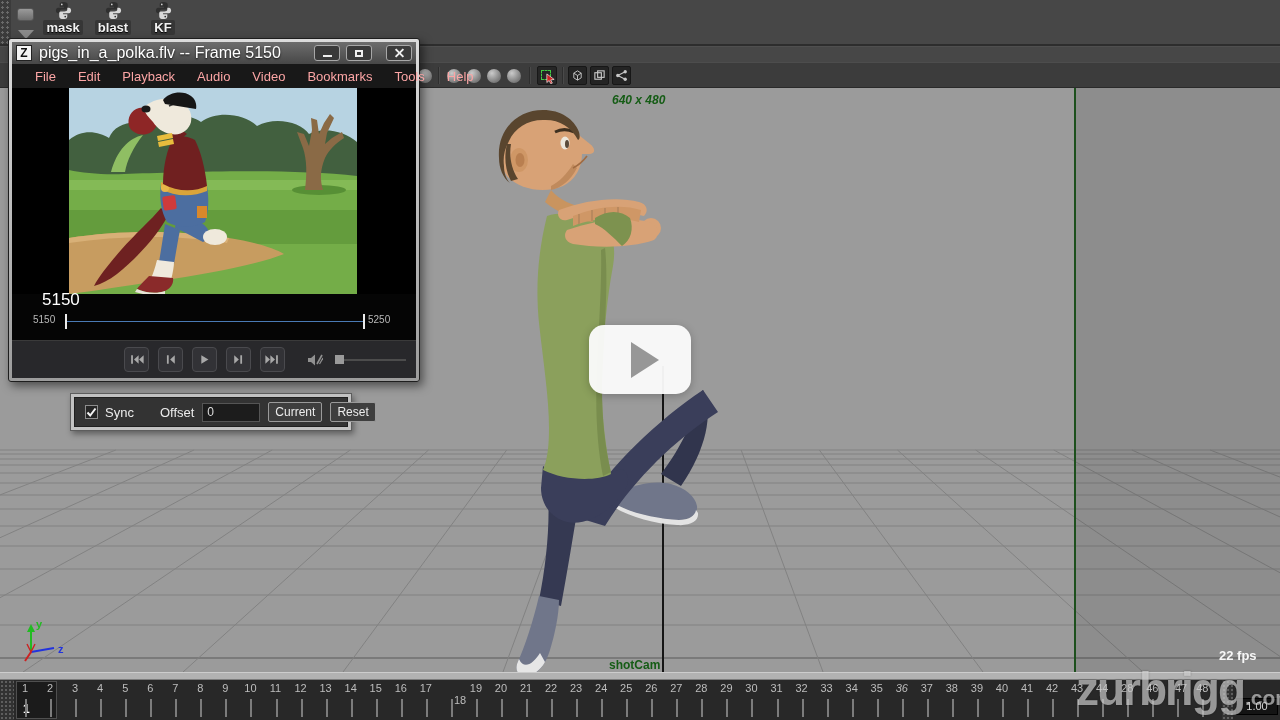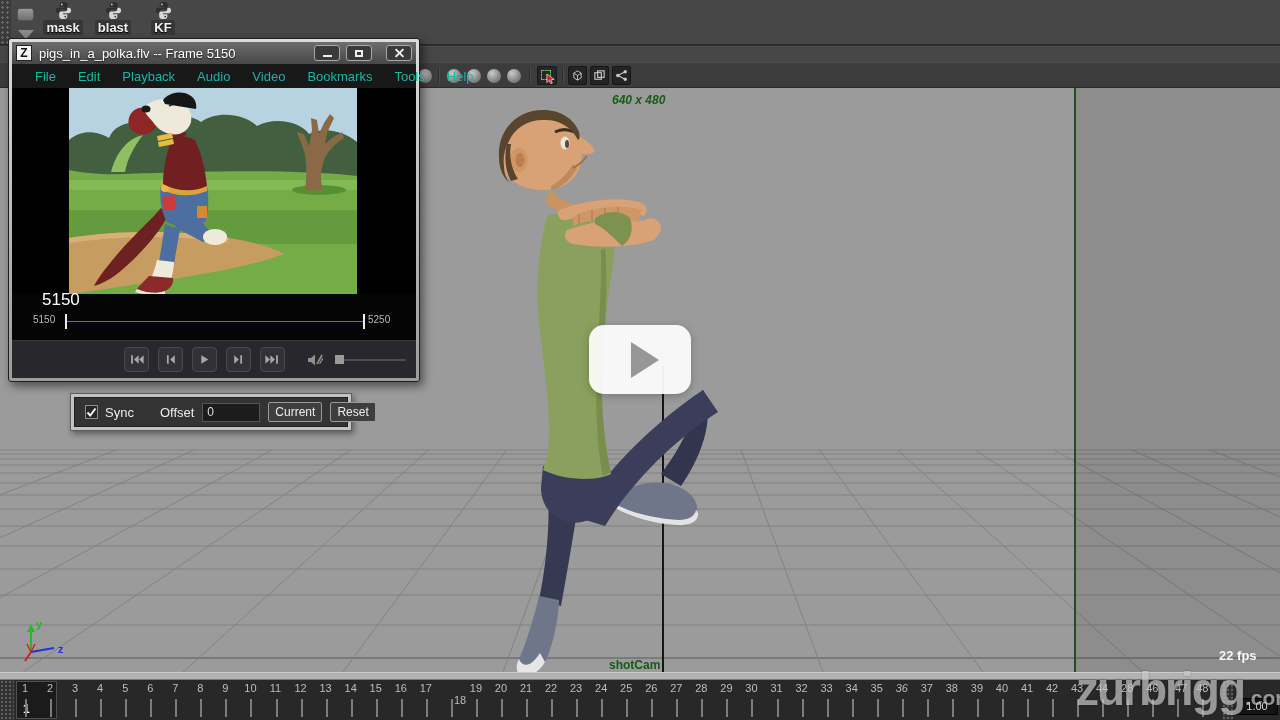--- a/index.html
+++ b/index.html
@@ -67,30 +67,30 @@
   .wm-main{font-size:46px;font-weight:bold;letter-spacing:-2px;line-height:1;}
   .wm-suffix{font-size:21px;font-weight:bold;margin-left:1px;}
 
   
   .pwindow{position:absolute;left:8px;top:38px;width:412px;z-index:10;border:1px solid #1e1e1e;border-radius:3px;
     background:linear-gradient(#dcdcdc,#9c9c9c);padding:3px;box-shadow:3px 4px 10px rgba(0,0,0,.5);}
   .pw-titlebar{height:22px;display:flex;align-items:center;padding:0 4px;
     background:linear-gradient(#6d6d6d,#474747);}
   .pw-icon{width:16px;height:16px;background:#f4f4f4;border:1px solid #222;color:#111;
     font-size:12px;font-weight:bold;text-align:center;line-height:14px;}
-  .pw-title{color:#fff;font-size:13px;margin-left:7px;text-shadow:0 1px 2px rgba(0,0,0,.8);flex:1;}
+  .pw-title{color:#fff;font-size:16px;margin-left:7px;text-shadow:0 1px 2px rgba(0,0,0,.8);flex:1;}
   .wbtn{width:26px;height:16px;background:#3a3a3a;border:1px solid #a8a8a8;border-radius:3px;
     margin-left:6px;position:relative;cursor:pointer;}
   .wbtn.close{margin-left:14px;}
   .g-min{position:absolute;left:8px;top:9px;width:9px;height:2px;background:#eee;}
   .g-max{position:absolute;left:8px;top:4px;width:8px;height:7px;border:2px solid #eee;}
   .g-x1,.g-x2{position:absolute;left:7px;top:6px;width:11px;height:2px;background:#eee;}
   .g-x1{transform:rotate(45deg);} .g-x2{transform:rotate(-45deg);}
   .pw-menubar{height:24px;background:#181818;display:flex;align-items:center;padding-left:12px;}
-  .menu-item{color:#14b8a6;font-size:13px;padding:0 11px;cursor:pointer;}
+  .menu-item{color:#fca5a5;font-size:13px;padding:0 11px;cursor:pointer;}
   .pw-video{height:206px;background:#000;position:relative;}
   .cartoon{position:absolute;left:57px;top:0;}
   .pw-info{height:46px;background:#050505;position:relative;}
   .pw-frame-big{position:absolute;left:30px;top:-4px;color:#fff;font-size:17px;}
   .pw-range-start{position:absolute;left:21px;top:20px;color:#b9b9b9;font-size:10px;}
   .pw-range-end{position:absolute;left:356px;top:20px;color:#b9b9b9;font-size:10px;}
   .pw-slider-line{position:absolute;left:54px;top:27px;width:298px;height:1px;background:#4a7ab5;}
   .pw-slider-markL,.pw-slider-markR{position:absolute;top:20px;width:2px;height:15px;background:#ececec;}
   .pw-slider-markL{left:53px;} .pw-slider-markR{left:351px;}
   .pw-controls{height:38px;background:#28282b;border-top:1px solid #3a3a3a;display:flex;align-items:center;position:relative;}

